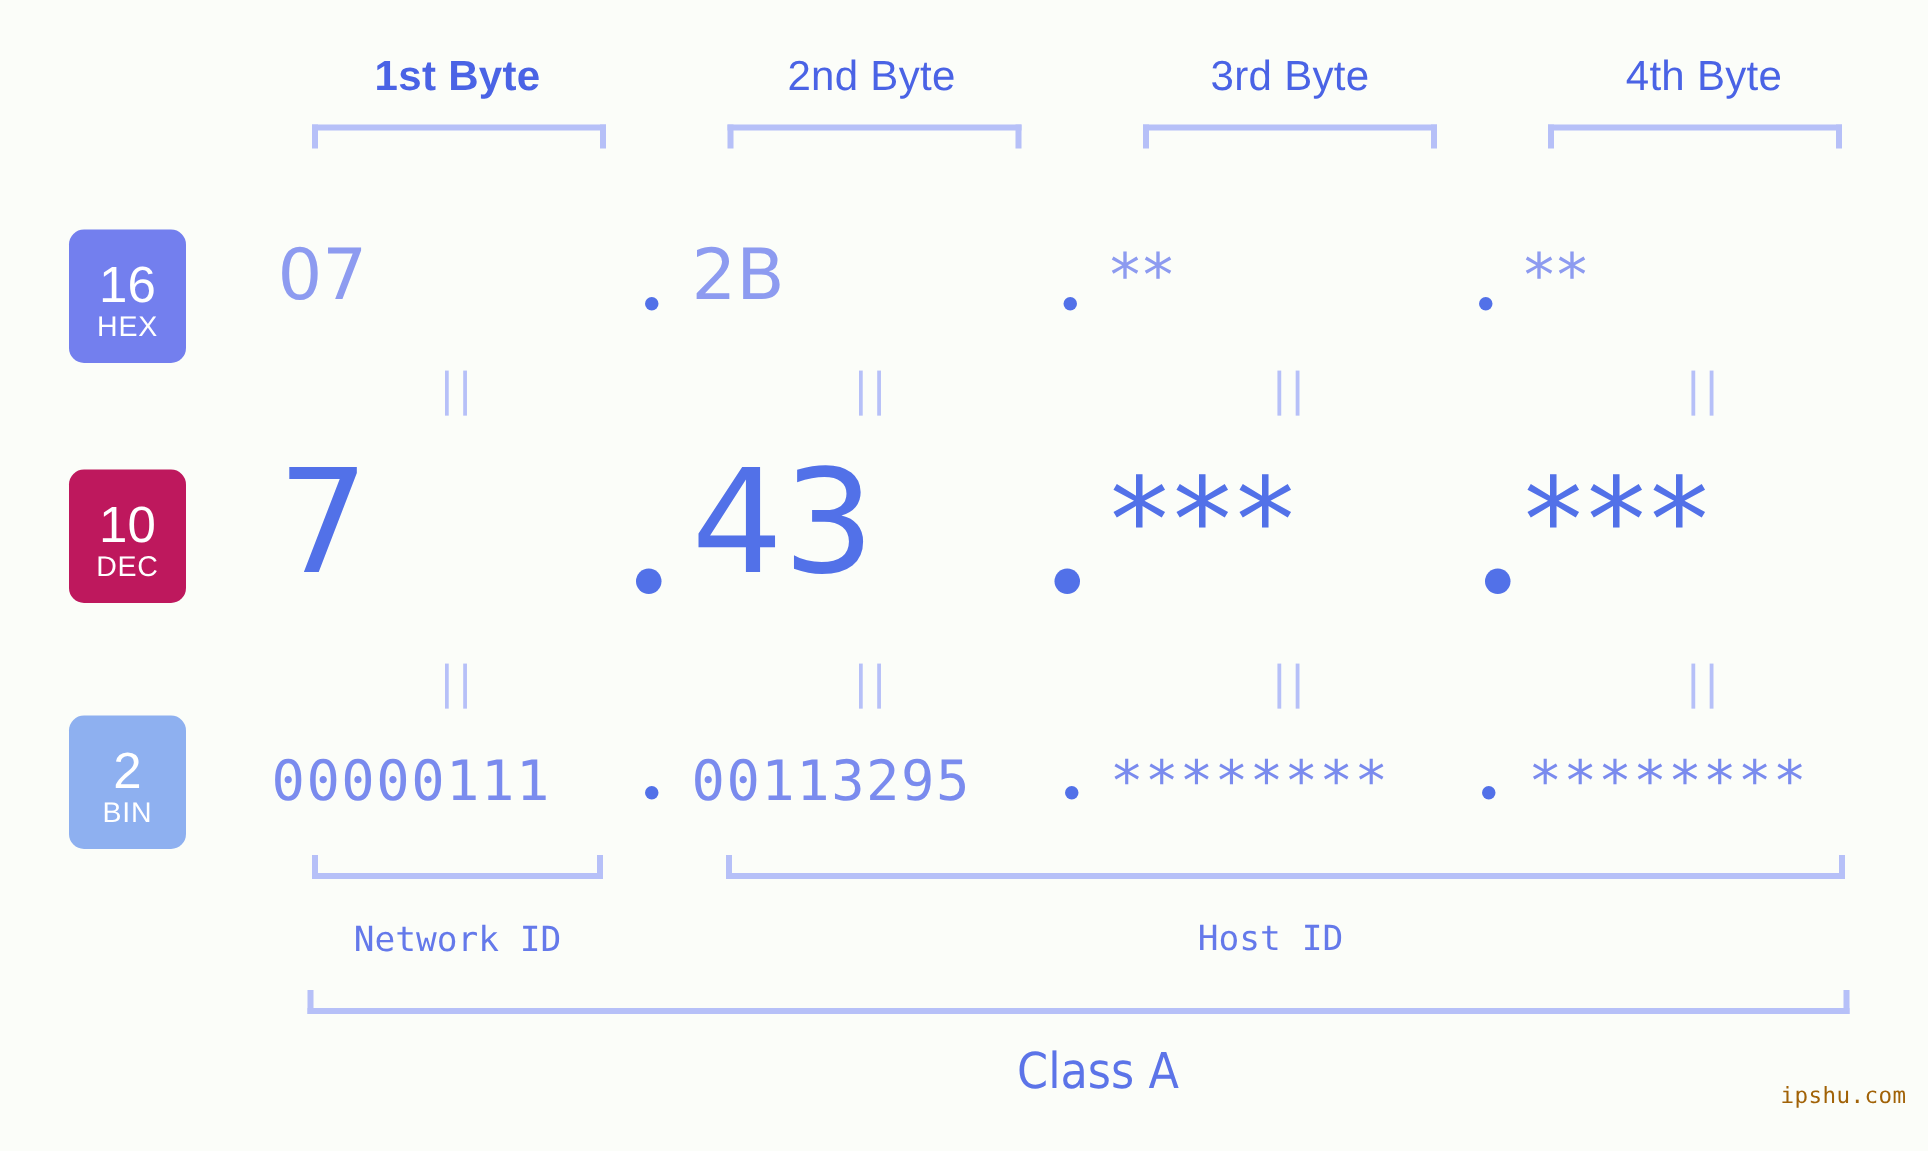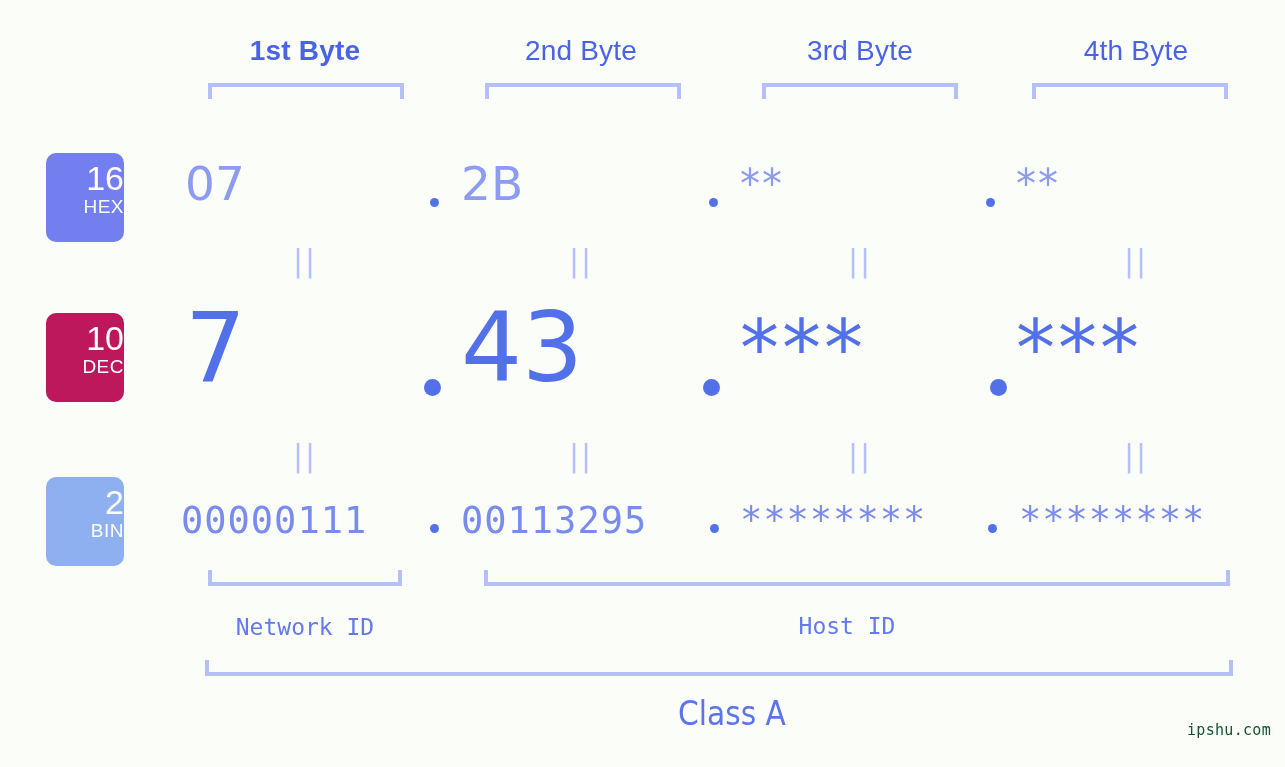--- a/index.html
+++ b/index.html
@@ -56,23 +56,23 @@
     box-sizing: border-box;
   }
 
   
   .badge {
     position: absolute;
     left: 46px;
     width: 78px;
     border-radius: 10px;
     color: #ffffff;
-    text-align: right;
+    text-align: center;
     box-sizing: border-box;
-    padding-top: 7px;
+    padding-top: 19px;
     font-family: "Liberation Sans", sans-serif;
   }
   .badge .num {
     display: block;
     font-size: 34px;
     line-height: 36px;
     font-weight: 400;
   }
   .badge .abbr {
     display: block;
@@ -171,21 +171,21 @@
     font-family: "DejaVu Sans Condensed", "DejaVu Sans", sans-serif;
     font-size: 33px;
     line-height: 40px;
     white-space: nowrap;
   }
 
   .watermark {
     position: absolute;
     right: 14px;
     bottom: 28px;
-    color: #14532d;
+    color: #a16207;
     font-family: "DejaVu Sans Mono", monospace;
     font-size: 15px;
     line-height: 18px;
     letter-spacing: .3px;
   }
 </style>
 </head>
 <body>
 
 <div class="stage">

